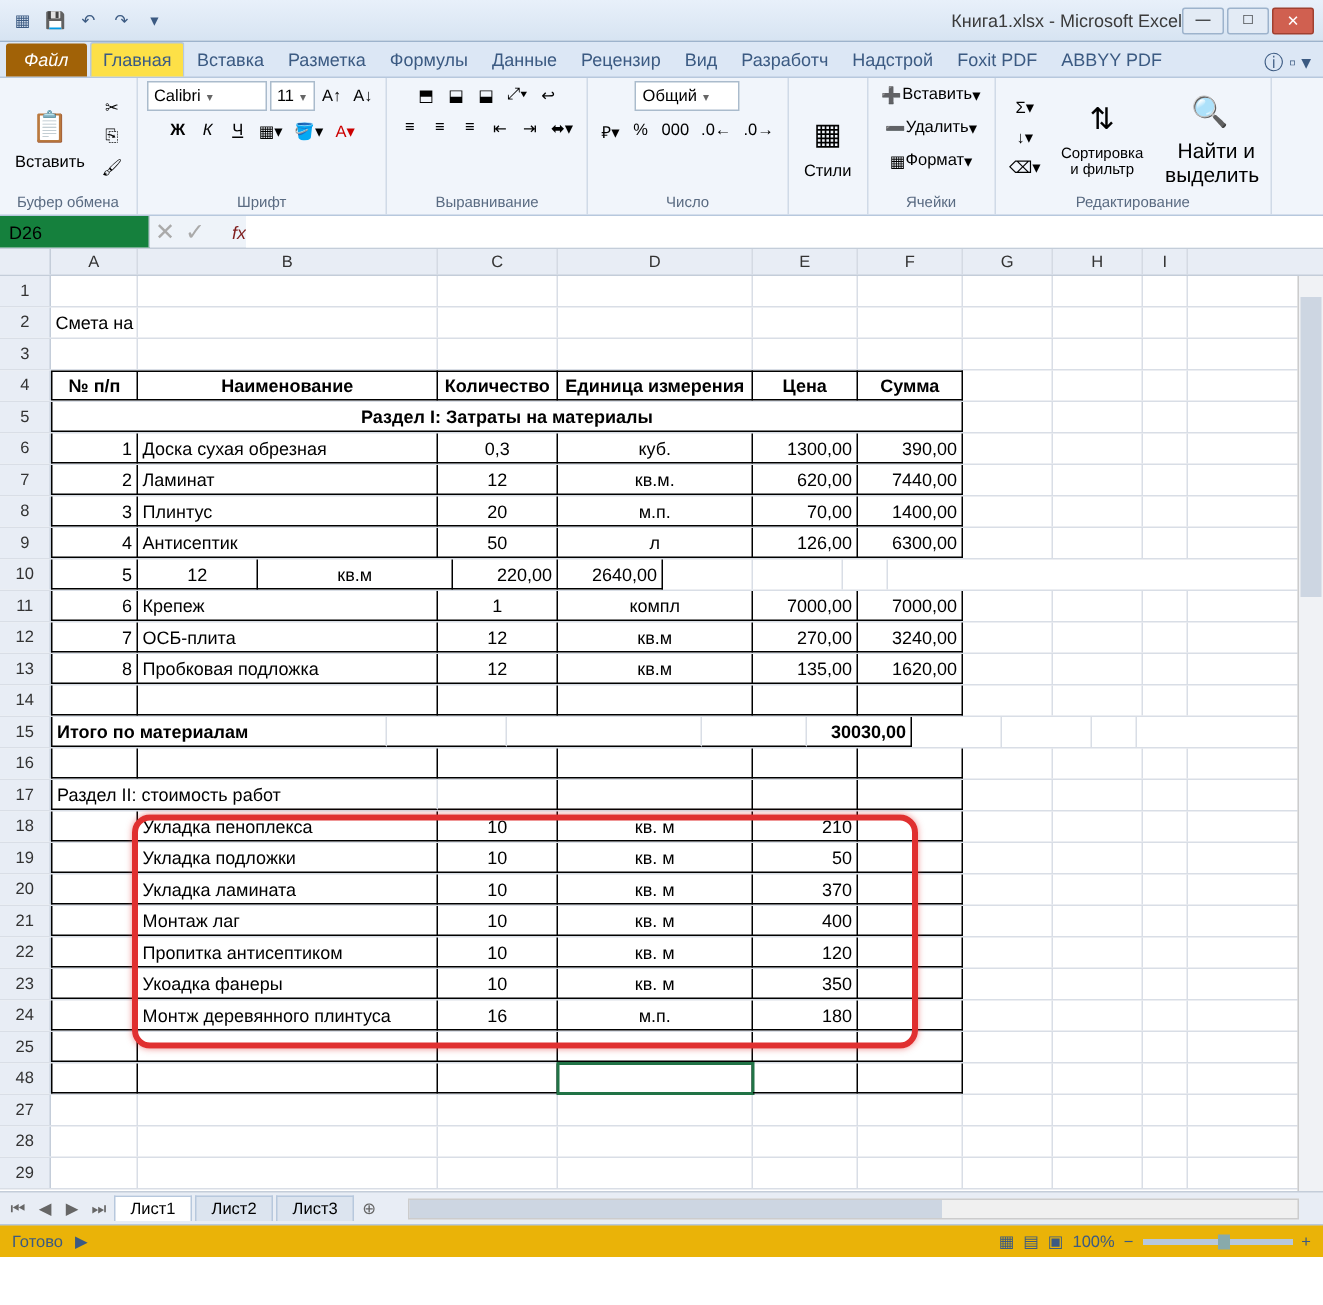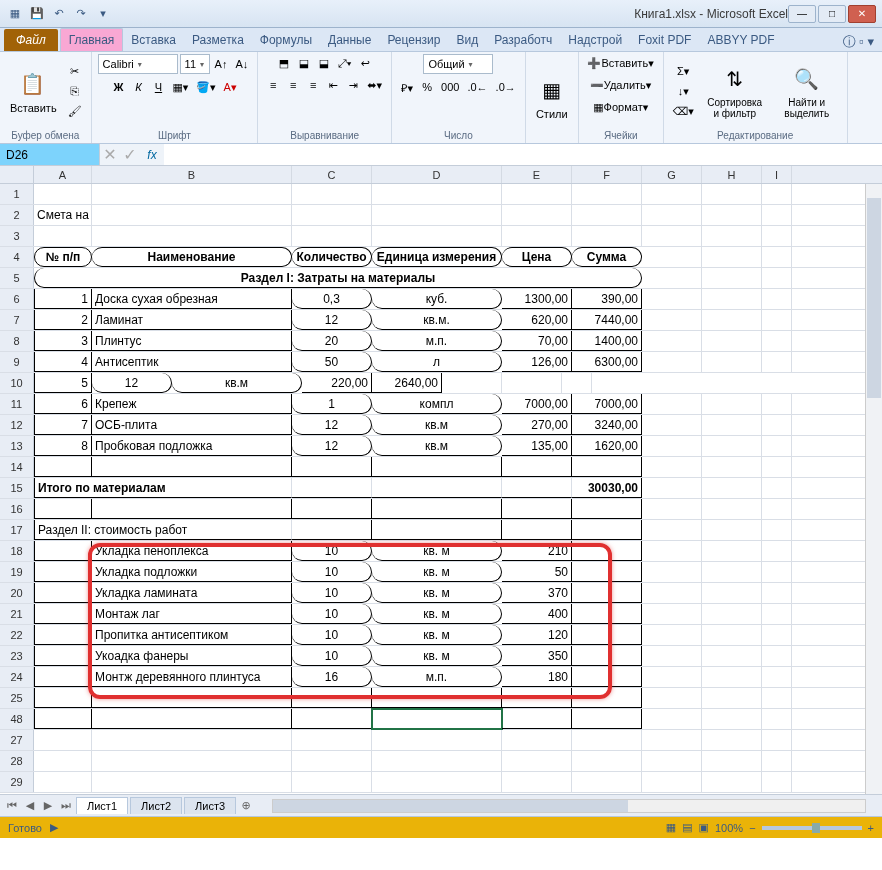--- a/index.html
+++ b/index.html
@@ -11,61 +11,61 @@
 .titlebar .ql span { width: 18px; height: 18px; display: inline-flex; align-items: center; justify-content: center; font-size: 11px; color: #3b5a82; }
 .titlebar .title { flex: 1; text-align: right; font-size: 12px; color: #3a3a3a; }
 .titlebar .winbtns { display: flex; gap: 2px; }
 .titlebar .winbtns span { width: 28px; height: 18px; background: #e3ebf5; border: 1px solid #9db3cc; border-radius: 2px; display: inline-flex; align-items: center; justify-content: center; font-size: 10px; }
 .titlebar .winbtns .close { background: #d06050; color: #fff; border-color: #a04030; }
 
 
 .ribtabs { height: 24px; background: #dce7f5; display: flex; align-items: flex-end; padding-left: 4px; font-size: 12px; border-bottom: 1px solid #b7c8dd; }
 .ribtabs .filetab { background: #a16207; color: #fff; padding: 4px 12px; border-radius: 2px 2px 0 0; margin-right: 2px; cursor: pointer; font-style: italic; }
 .ribtabs .tab { padding: 4px 8px; color: #3b5a82; cursor: pointer; }
-.ribtabs .tab.active { background: #f9a8d4; border: 1px solid #b7c8dd; border-bottom: none; border-radius: 2px 2px 0 0; }
+.ribtabs .tab.active { background: #fde047; border: 1px solid #b7c8dd; border-bottom: none; border-radius: 2px 2px 0 0; }
 .ribtabs .help { margin-left: auto; margin-right: 8px; color: #3b5a82; font-size: 13px; }
 
 
 .ribbon { height: 92px; background: #f1f5fb; border-bottom: 1px solid #b7c8dd; display: flex; font-size: 11px; }
 .group { border-right: 1px solid #d0dae7; padding: 2px 6px; display: flex; flex-direction: column; justify-content: space-between; }
 .group .gname { text-align: center; color: #5a6b82; font-size: 10px; padding-top: 2px; }
 .group .gbody { flex: 1; display: flex; align-items: center; gap: 4px; }
 .bigbtn { display: flex; flex-direction: column; align-items: center; gap: 2px; padding: 2px 4px; cursor: pointer; }
 .bigbtn .ico { width: 32px; height: 32px; display: flex; align-items: center; justify-content: center; font-size: 20px; }
 .smallcol { display: flex; flex-direction: column; gap: 2px; }
 .smallrow { display: flex; gap: 2px; align-items: center; }
 .smallbtn { min-width: 18px; height: 18px; border: 1px solid transparent; display: inline-flex; align-items: center; justify-content: center; font-size: 11px; cursor: pointer; padding: 0 2px; }
 .sel { border: 1px solid #abc; background: #fff; height: 20px; font-size: 11px; padding: 0 4px; display: inline-flex; align-items: center; }
 .sel::after { content: "▾"; margin-left: 4px; font-size: 8px; color: #666; }
 
 
 .fbar { height: 22px; display: flex; border-bottom: 1px solid #c4cdd9; background: #eef3f9; }
-.namebox { width: 100px; border-right: 1px solid #c4cdd9; background: #7dd3fc; font-size: 12px; padding: 2px 6px; display: flex; align-items: center; }
+.namebox { width: 100px; border-right: 1px solid #c4cdd9; background: #15803d; font-size: 12px; padding: 2px 6px; display: flex; align-items: center; }
 .fxzone { display: flex; align-items: center; flex: 1; }
-.fxzone .fxico { width: 24px; text-align: center; font-style: italic; color: #0369a1; font-size: 12px; }
+.fxzone .fxico { width: 24px; text-align: right; font-style: italic; color: #7f1d1d; font-size: 12px; }
 .fxzone input { flex: 1; border: none; background: #fff; height: 100%; font-size: 12px; padding: 0 4px; }
 
 
 .gridwrap { position: relative; height: 628px; overflow: hidden; background: #fff; }
 .colhead { display: flex; background: #e8edf5; border-bottom: 1px solid #c4cdd9; height: 18px; font-size: 11px; }
 .colhead .corner { width: 34px; border-right: 1px solid #c4cdd9; background: #e8edf5; }
 .colhead .ch { border-right: 1px solid #d4dae3; text-align: center; color: #333; display: flex; align-items: center; justify-content: center; }
 .rows { position: relative; }
 .row { display: flex; height: 21px; border-bottom: 1px solid #d9dee6; }
 .rh { width: 34px; background: #e8edf5; border-right: 1px solid #c4cdd9; font-size: 11px; text-align: center; color: #333; display: flex; align-items: center; justify-content: center; }
 .cell { border-right: 1px solid #d9dee6; font-size: 12px; padding: 0 3px; display: flex; align-items: center; overflow: hidden; white-space: nowrap; }
 .cA{width:58px}.cB{width:200px}.cC{width:80px}.cD{width:130px}.cE{width:70px}.cF{width:70px}.cG{width:60px}.cH{width:60px}.cI{width:30px}
 
 
 .tb { border-right: 1px solid #000 !important; }
 .tbl { border-left: 1px solid #000; }
 .tbt { border-top: 1px solid #000; }
 .tbb { border-bottom: 1px solid #000; }
 .bold { font-weight: bold; }
-.ctr { justify-content: center; border-radius: 10px; }
+.ctr { justify-content: center; }
 .rgt { justify-content: flex-end; }
 
 .selcell { outline: 2px solid #217346; outline-offset: -1px; background: #fff; }
 
 .highlight { position: absolute; border: 4px solid #e03030; border-radius: 12px; pointer-events: none; box-shadow: 0 0 4px rgba(224,48,48,.5); }
 
 
 .sheettabs { height: 22px; background: #e8edf5; border-top: 1px solid #c4cdd9; display: flex; align-items: center; font-size: 11px; padding-left: 4px; gap: 2px; }
 .sheettabs .nav { width: 16px; text-align: center; color: #666; cursor: pointer; }
 .sheettabs .stab { padding: 2px 10px; background: #fff; border: 1px solid #b7c8dd; border-bottom: none; cursor: pointer; }
@@ -208,21 +208,21 @@
         <span class="smallbtn">Σ▾</span>
         <span class="smallbtn">↓▾</span>
         <span class="smallbtn">⌫▾</span>
       </div>
       <div class="bigbtn">
         <span class="ico">⇅</span>
         <span style="font-size:10px;max-width:60px;text-align:center">Сортировка и фильтр</span>
       </div>
       <div class="bigbtn">
         <span class="ico">🔍</span>
-        <span style="font-size:10px;max-width:60px;text-align:center">Найти и выделить</span>
+        <span style="font-size:14px;max-width:60px;text-align:right">Найти и выделить</span>
       </div>
     </div>
     <div class="gname">Редактирование</div>
   </div>
 </div>
 
 <div class="fbar">
   <div class="namebox">D26</div>
   <div class="fxzone">
     <span style="width:20px;text-align:center;color:#aaa">✕</span>
@@ -403,21 +403,21 @@
         <div class="cell cC tb tbb"></div>
         <div class="cell cD tb tbb"></div>
         <div class="cell cE tb tbb"></div>
         <div class="cell cF tb tbb"></div>
         <div class="cell cG "></div>
         <div class="cell cH "></div>
         <div class="cell cI "></div>
       </div>
       <div class="row">
         <div class="rh">15</div>
-        <div class="cell tbl tbb bold" style="width:258px">Итого по материалам</div>
+        <div class="cell tbl tbb bold" style="width:224px">Итого по материалам</div>
         <div class="cell cC tbb"></div>
         <div class="cell cD tbb"></div>
         <div class="cell cE tbb"></div>
         <div class="cell cF tb tbb bold rgt">30030,00</div>
         <div class="cell cG "></div>
         <div class="cell cH "></div>
         <div class="cell cI "></div>
       </div>
       <div class="row">
         <div class="rh">16</div>

